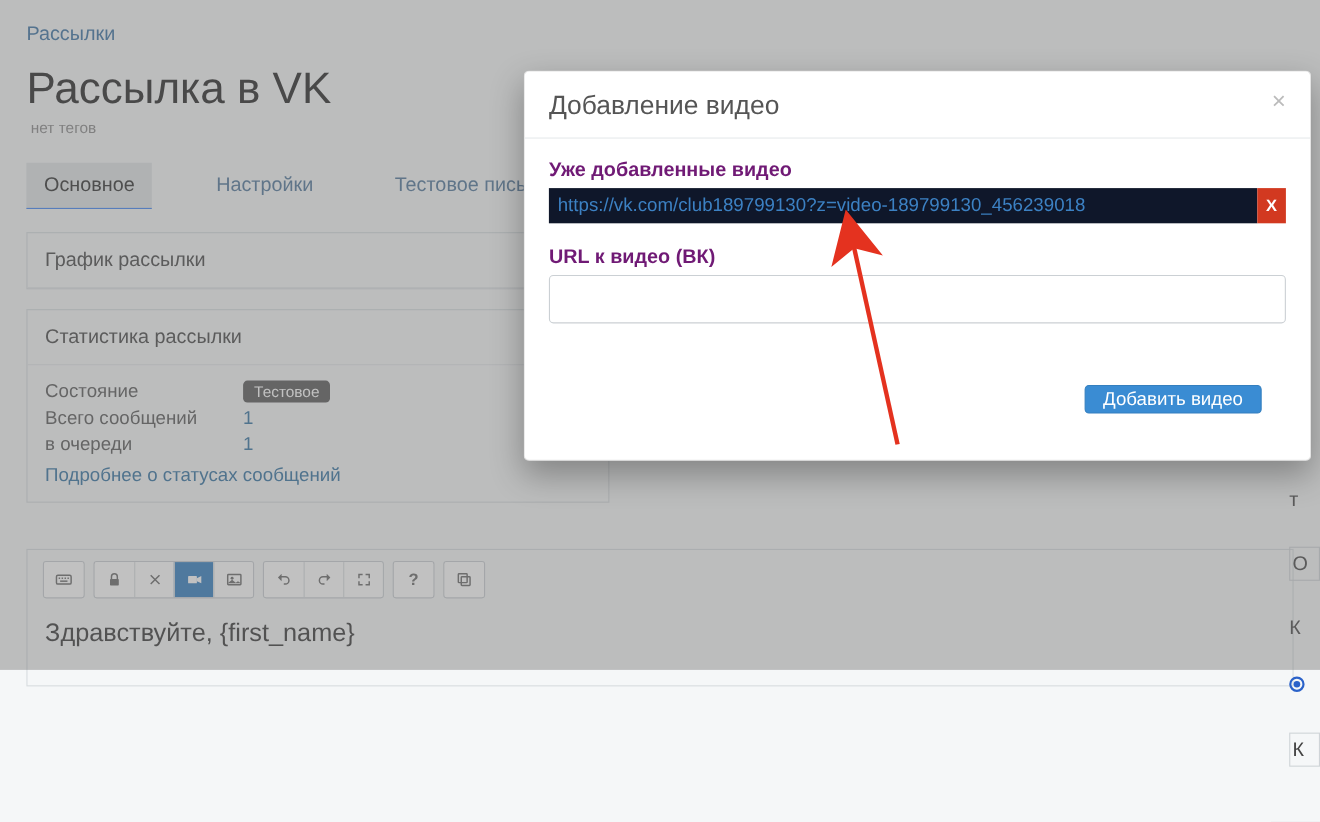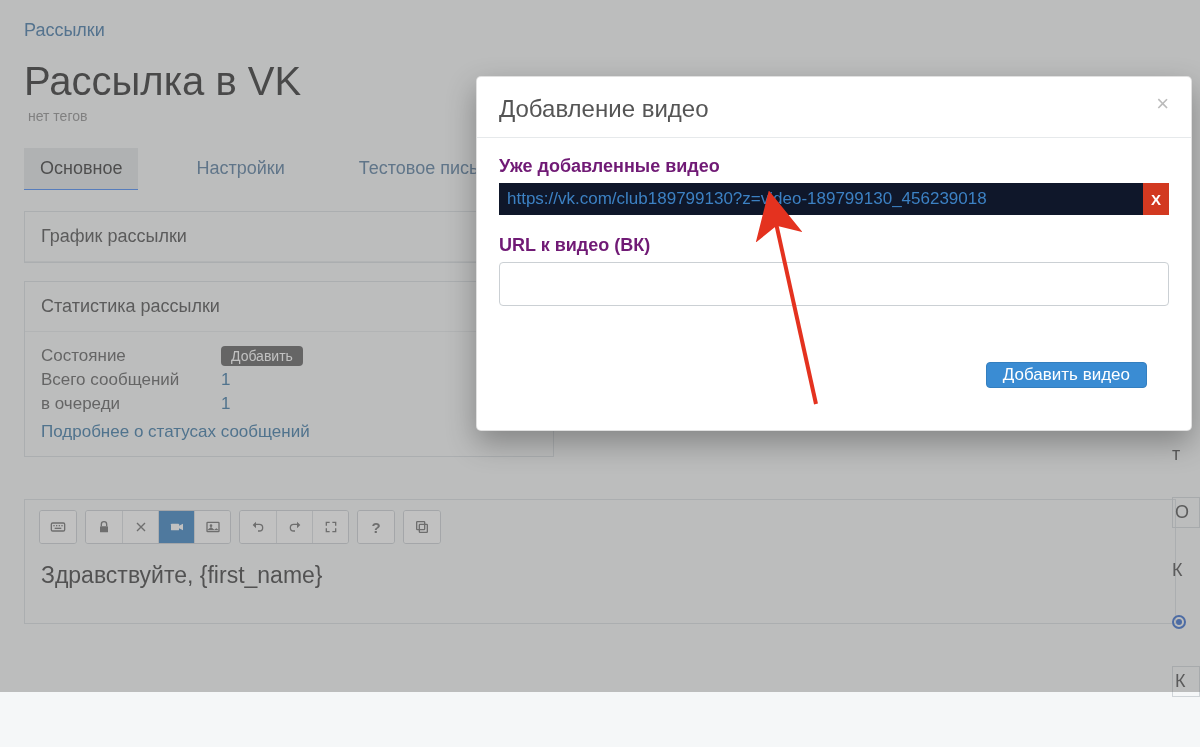--- a/index.html
+++ b/index.html
@@ -1,17 +1,17 @@
 <!DOCTYPE html>
 <html><head>
 <meta charset="utf-8">
 <style>
   * { box-sizing: border-box; margin: 0; padding: 0; }
   html, body { width: 1200px; height: 747px; overflow: hidden; font-family: "Helvetica Neue", Arial, sans-serif; background:#f5f7f8; color:#444; }
-  .page { position:relative; width:1200px; height:692px; }
+  .page { position:relative; width:1200px; height:609px; }
 
   
   .bg { padding:20px 24px 0 24px; width:1200px; }
   .crumb { font-size:18px; color:#376fa1; margin-bottom:18px; }
   .page-title { font-size:40px; font-weight:400; color:#222; margin-bottom:4px;}
   .no-tags { font-size:14px; color:#888; margin-left:4px; margin-bottom:24px; }
 
   .tabs { display:flex; gap:42px; border-bottom:1px solid transparent; margin-bottom:20px; }
   .tab { padding:10px 16px; font-size:18px; cursor:pointer; color:#5a5a5a; }
   .tab.active { background:#dfe3e5; border-bottom:1px solid #3b82f6; color:#2b2b2b; font-weight:500;}
@@ -35,21 +35,21 @@
   .tbtn svg { width:16px; height:16px; fill:currentColor; }
   .editor-body { font-size:23px; color:#333; padding:4px 2px; }
 
   .rightcol { position:absolute; right:0; top:232px; width:28px; font-size:18px; color:#444; }
   .rightcol div { margin-bottom:32px; white-space:nowrap; }
   .radio-dot { display:inline-block; width:14px; height:14px; border:2px solid #2a62c9; border-radius:50%; position:relative;}
   .radio-dot::after{content:""; position:absolute; inset:2px; background:#2a62c9; border-radius:50%;}
 
   
   .overlay { position:absolute; inset:0; background:rgba(120,120,120,0.46); }
-  .modal { position:absolute; top:76px; left:476px; width:716px; background:#fff; border-radius:5px;
+  .modal { position:absolute; top:64px; left:476px; width:716px; background:#fff; border-radius:5px;
            box-shadow:0 12px 30px rgba(0,0,0,0.3); border:1px solid rgba(0,0,0,0.12); }
   .modal-head { padding:18px 22px 14px; font-size:24px; font-weight:400; color:#555; border-bottom:1px solid #e6e9eb; display:flex; justify-content:space-between; align-items:flex-start;}
   .modal-close { color:#bbb; font-size:22px; cursor:pointer; font-weight:300; line-height:0.8;}
   .modal-body { padding:18px 22px 22px; }
   .sect-lbl { font-size:18px; font-weight:600; color:#701a75; margin-bottom:6px;}
   .added-row { display:flex; align-items:stretch; margin-bottom:20px;}
   .added-url { flex:1; background:#0f172a; color:#3c81c3; padding:6px 8px; font-size:17px; overflow:hidden; text-overflow:ellipsis; white-space:nowrap;}
   .del { width:26px; background:#d23920; color:#fff; display:flex; align-items:center; justify-content:center; font-weight:600; cursor:pointer; font-size:15px;}
   .input { width:100%; height:44px; border:1px solid #cbd0d4; border-radius:4px; padding:0 12px; font-size:16px;}
   .modal-foot { padding:0 22px 20px; text-align:right; margin-top:56px;}
@@ -77,21 +77,21 @@
 
     <div class="panel">
       <div class="panel-head">График рассылки</div>
     </div>
 
     <div class="panel">
       <div class="panel-head">Статистика рассылки</div>
       <div class="panel-body">
         <div class="kv">
           <div class="k">Состояние</div>
-          <div class="v"><span class="badge">Добавить</span></div>
+          <div class="v"><span class="badge">Тестовое</span></div>
         </div>
         <div class="kv">
           <div class="k">Всего сообщений</div>
           <div class="v">1</div>
         </div>
         <div class="kv">
           <div class="k">в очереди</div>
           <div class="v">1</div>
         </div>
         <div class="link-row">Подробнее о статусах сообщений</div>

